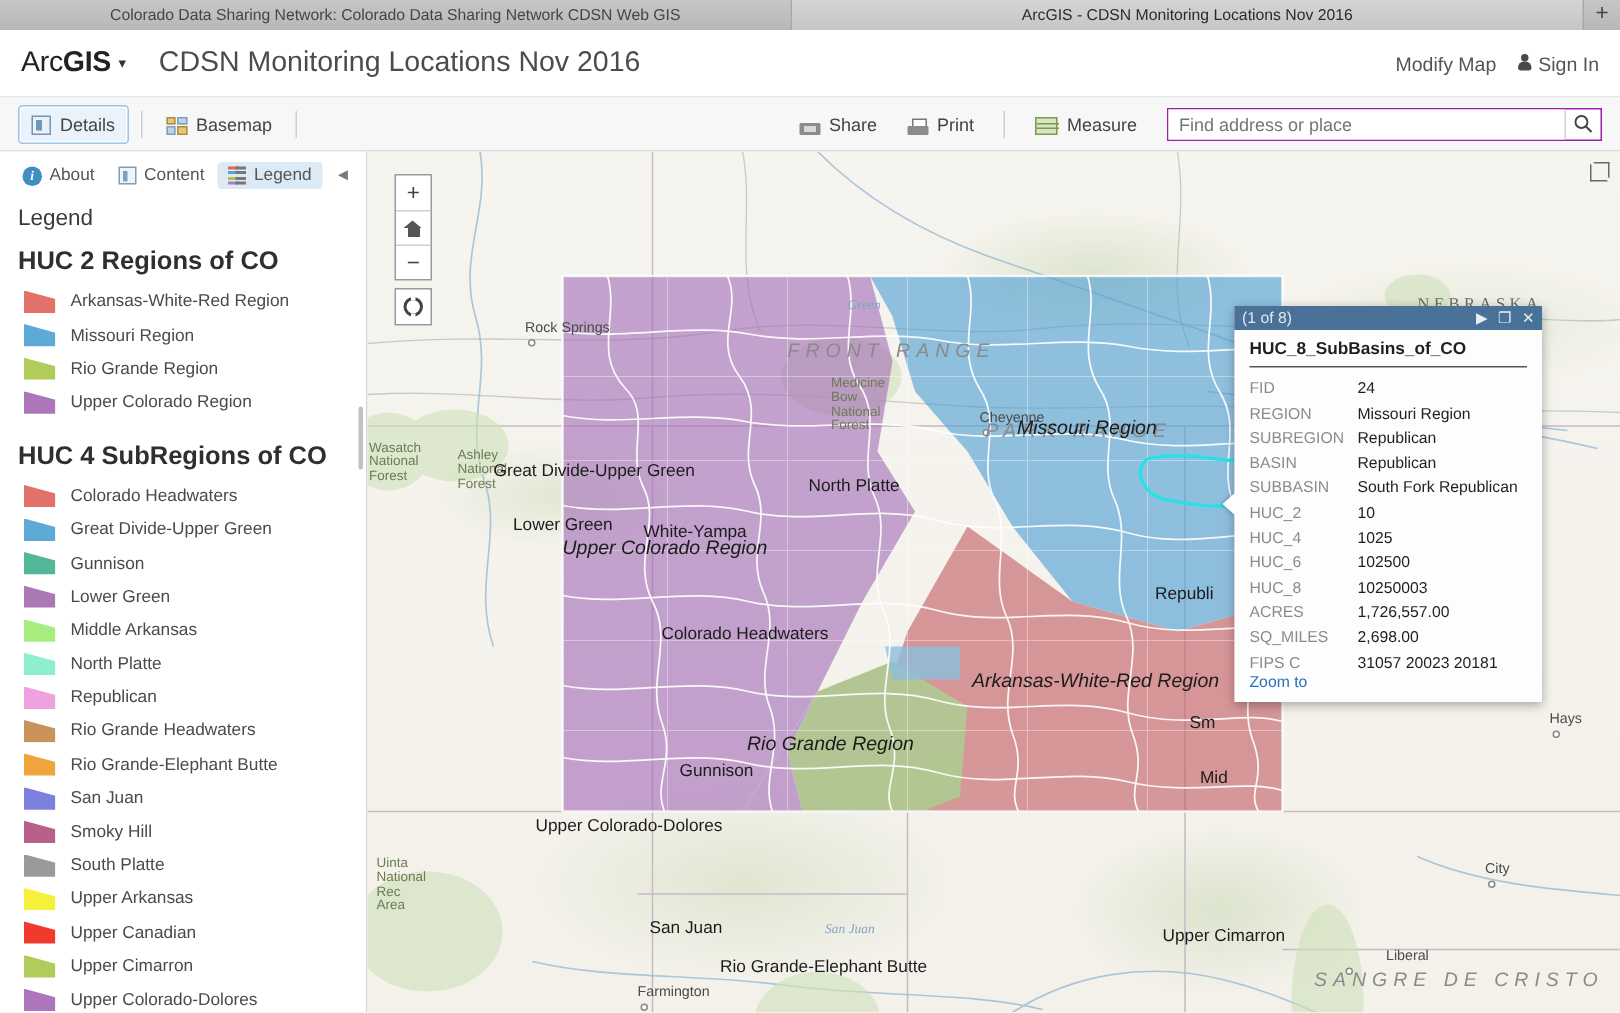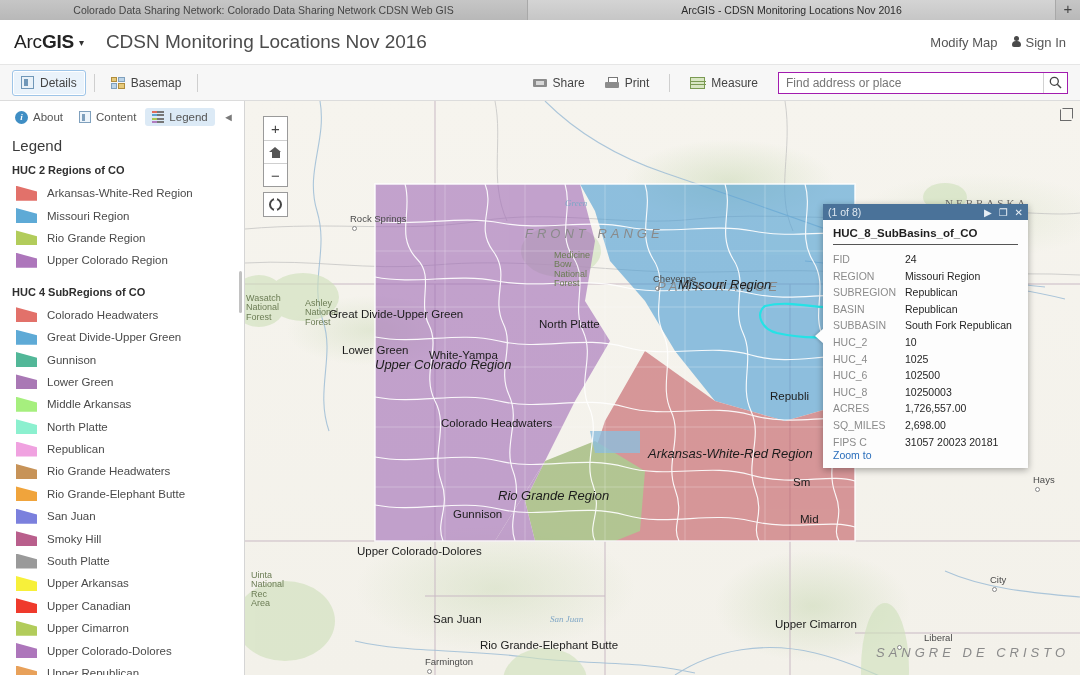--- a/index.html
+++ b/index.html
@@ -57,21 +57,21 @@
   .person-icon:before{content:"";position:absolute;top:0;left:2px;width:5px;height:5px;border-radius:50%;background:#4a4a4a;}
   .person-icon:after{content:"";position:absolute;bottom:1px;left:0;width:9px;height:6px;border-radius:4px 4px 2px 2px;background:#4a4a4a;}
 
   
   #toolbar {
     height:36px; width:1080px; background:#f7f7f7;
     border-bottom:1px solid #dcdcdc;
     display:flex; align-items:center; padding:0 12px;
   }
   .tb-btn {
-    display:flex; align-items:center; gap:6px;
+    display:flex; align-items:flex-end; gap:6px;
     font-size:12px; color:#444; cursor:pointer;
     padding:5px 8px; border-radius:3px;
   }
   .tb-btn.sel {
     border:1px solid #9ec5e8; background:#eaf3fb;
     box-shadow:0 0 0 1px #fff inset;
   }
   .tb-sep { width:1px; height:18px; background:#cfcfcf; margin:0 8px; }
   #toolbar-right { margin-left:auto; display:flex; align-items:center; gap:4px; }
   #search-box {
@@ -134,21 +134,21 @@
   .ic-legend i:nth-child(4){box-shadow:-5px 0 0 #b07cc0;}
   #panel-collapse {
     position:absolute; right:10px; top:10px;
     font-size:11px; color:#7a7a7a; cursor:pointer;
   }
   #legend-title {
     font-size:15px; color:#3a3a3a; padding:8px 0 6px 12px; flex-shrink:0;
   }
   #legend-scroll { flex:1; overflow:hidden; padding:0 0 4px 12px; position:relative; }
   .legend-group-title {
-    font-size:11px; font-weight:bold; color:#2f2f2f;
+    font-size:17px; font-weight:bold; color:#2f2f2f;
     margin:4px 0 6px 0;
   }
   .legend-group + .legend-group { margin-top:14px; }
   .legend-item {
     display:flex; align-items:center; gap:10px; height:22.4px; padding-left:4px;
   }
   .swatch {
     width:21px; height:15px; flex-shrink:0;
     clip-path: polygon(0 0, 100% 38%, 100% 100%, 0 100%);
     border:0;

